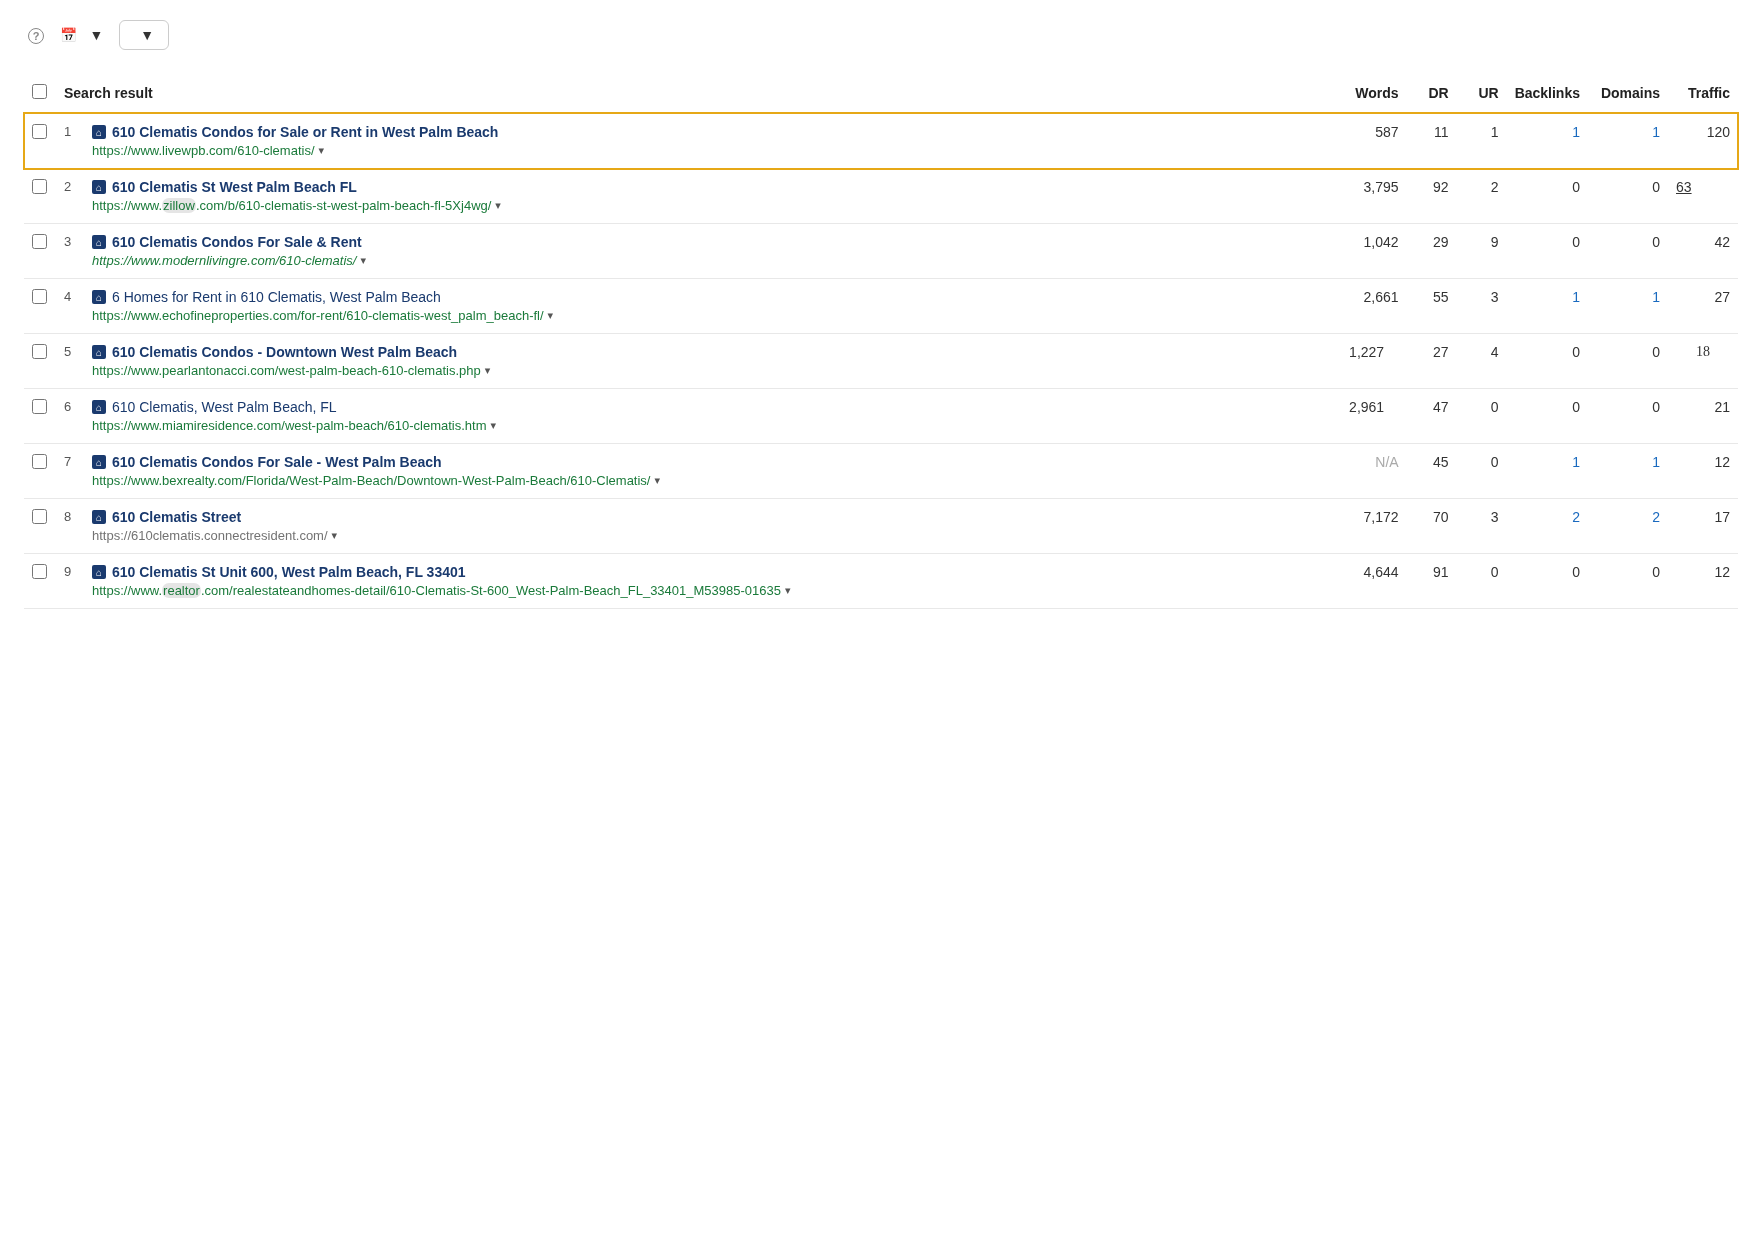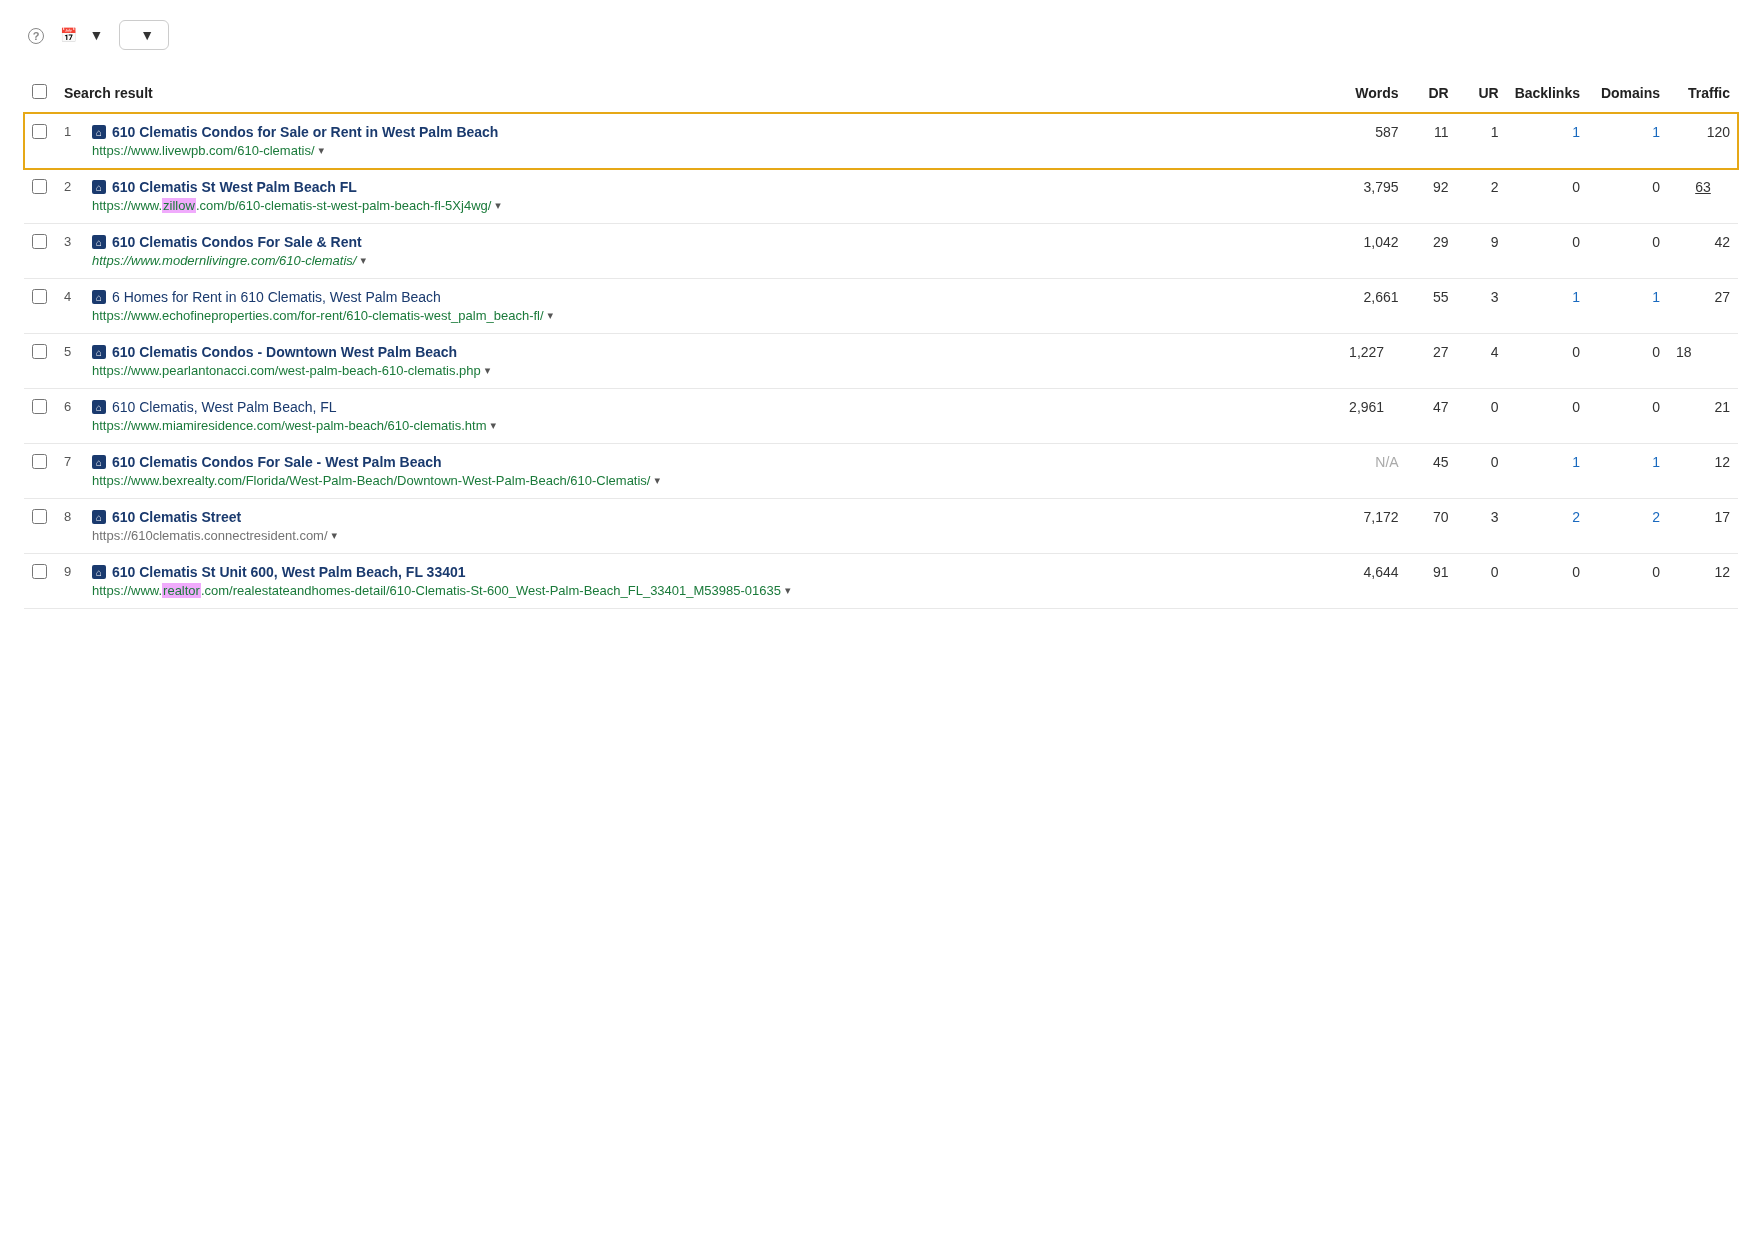--- a/index.html
+++ b/index.html
@@ -116,22 +116,23 @@
       justify-content: center;
       width: 14px;
       height: 14px;
       background: #1a3a6e;
       border-radius: 2px;
       color: #fff;
       font-size: 8px;
       flex-shrink: 0;
     }
     .highlight-yellow {
-      background-color: #f0abfc;
+      background-color: #e5e5e5;
       padding: 0 1px;
+      border-radius: 7px;
     }
     .dropdown-arrow {
       display: inline-block;
       color: #555;
       font-size: 11px;
       cursor: pointer;
     }
     .link-blue {
       color: #1a6abf;
       cursor: pointer;
@@ -222,21 +223,21 @@
           <div class="result-url">
             <span style="color: rgb(26, 122, 58); font-size: 13px;">https://www.<span class="highlight-yellow">zillow</span>.com/b/610-clematis-st-west-palm-beach-fl-5Xj4wg/</span>
             <span class="dropdown-arrow" style="color: rgb(85, 85, 85); font-size: 11px;"> ▾</span>
           </div>
         </td>
         <td class="col-words" style="text-align: right;">3,795</td>
         <td class="col-dr" style="text-align: right;">92</td>
         <td class="col-ur" style="text-align: right;">2</td>
         <td class="col-backlinks" style="text-align: right;">0</td>
         <td class="col-domains" style="text-align: right;">0</td>
-        <td class="col-traffic" style="text-align: center; text-decoration: underline;">63</td>
+        <td class="col-traffic" style="text-align: left; text-decoration: underline;">63</td>
       </tr>
       <tr>
         <td class="col-checkbox"><input type="checkbox" style=""></td>
         <td class="col-num num-cell">3</td>
         <td class="col-result">
           <div class="result-title">
             <span class="favicon" style="background: rgb(26, 58, 110); color: rgb(255, 255, 255); font-size: 10px; border-radius: 2px; width: 14px; height: 14px; display: inline-flex; align-items: center; justify-content: center;">⌂</span>
             <span style="color: rgb(26, 58, 110); font-weight: 600; font-size: 14px; cursor: pointer;">610 Clematis Condos For Sale &amp; Rent</span>
           </div>
           <div class="result-url">
@@ -282,21 +283,21 @@
           <div class="result-url">
             <span style="color: rgb(26, 122, 58); font-size: 13px;">https://www.pearlantonacci.com/west-palm-beach-610-clematis.php</span>
             <span class="dropdown-arrow" style="color: rgb(85, 85, 85); font-size: 11px;"> ▾</span>
           </div>
         </td>
         <td class="col-words" style="text-align: center;">1,227</td>
         <td class="col-dr" style="text-align: right;">27</td>
         <td class="col-ur" style="text-align: right;">4</td>
         <td class="col-backlinks" style="text-align: right;">0</td>
         <td class="col-domains" style="text-align: right;">0</td>
-        <td class="col-traffic" style="text-align: left;">18</td>
+        <td class="col-traffic" style="text-align: center; font-family: Liberation Serif, serif;">18</td>
       </tr>
       <tr>
         <td class="col-checkbox"><input type="checkbox" style=""></td>
         <td class="col-num num-cell">6</td>
         <td class="col-result">
           <div class="result-title">
             <span class="favicon" style="background: rgb(26, 58, 110); color: rgb(255, 255, 255); font-size: 10px; border-radius: 2px; width: 14px; height: 14px; display: inline-flex; align-items: center; justify-content: center;">⌂</span>
             <span style="color: rgb(26, 58, 110); font-weight: 400; font-size: 14px; cursor: pointer;">610 Clematis, West Palm Beach, FL</span>
           </div>
           <div class="result-url">

